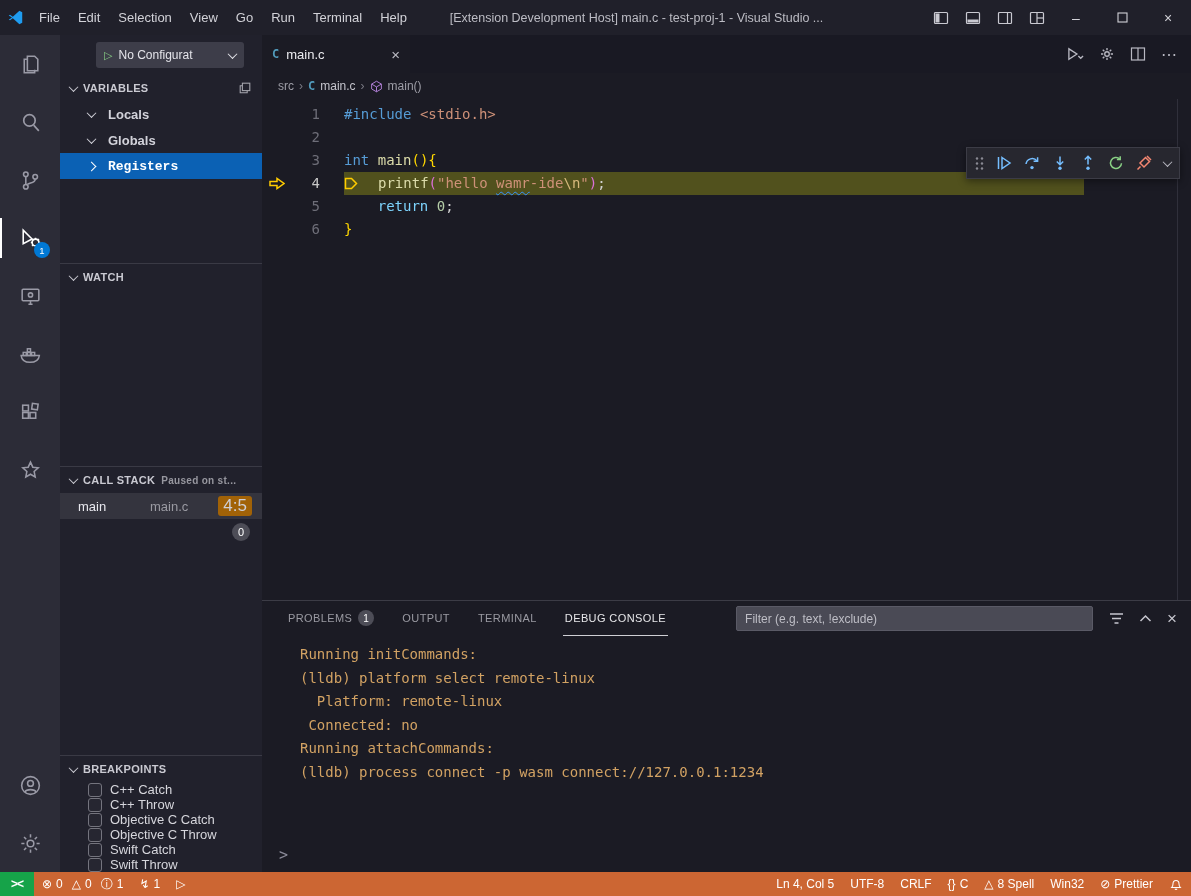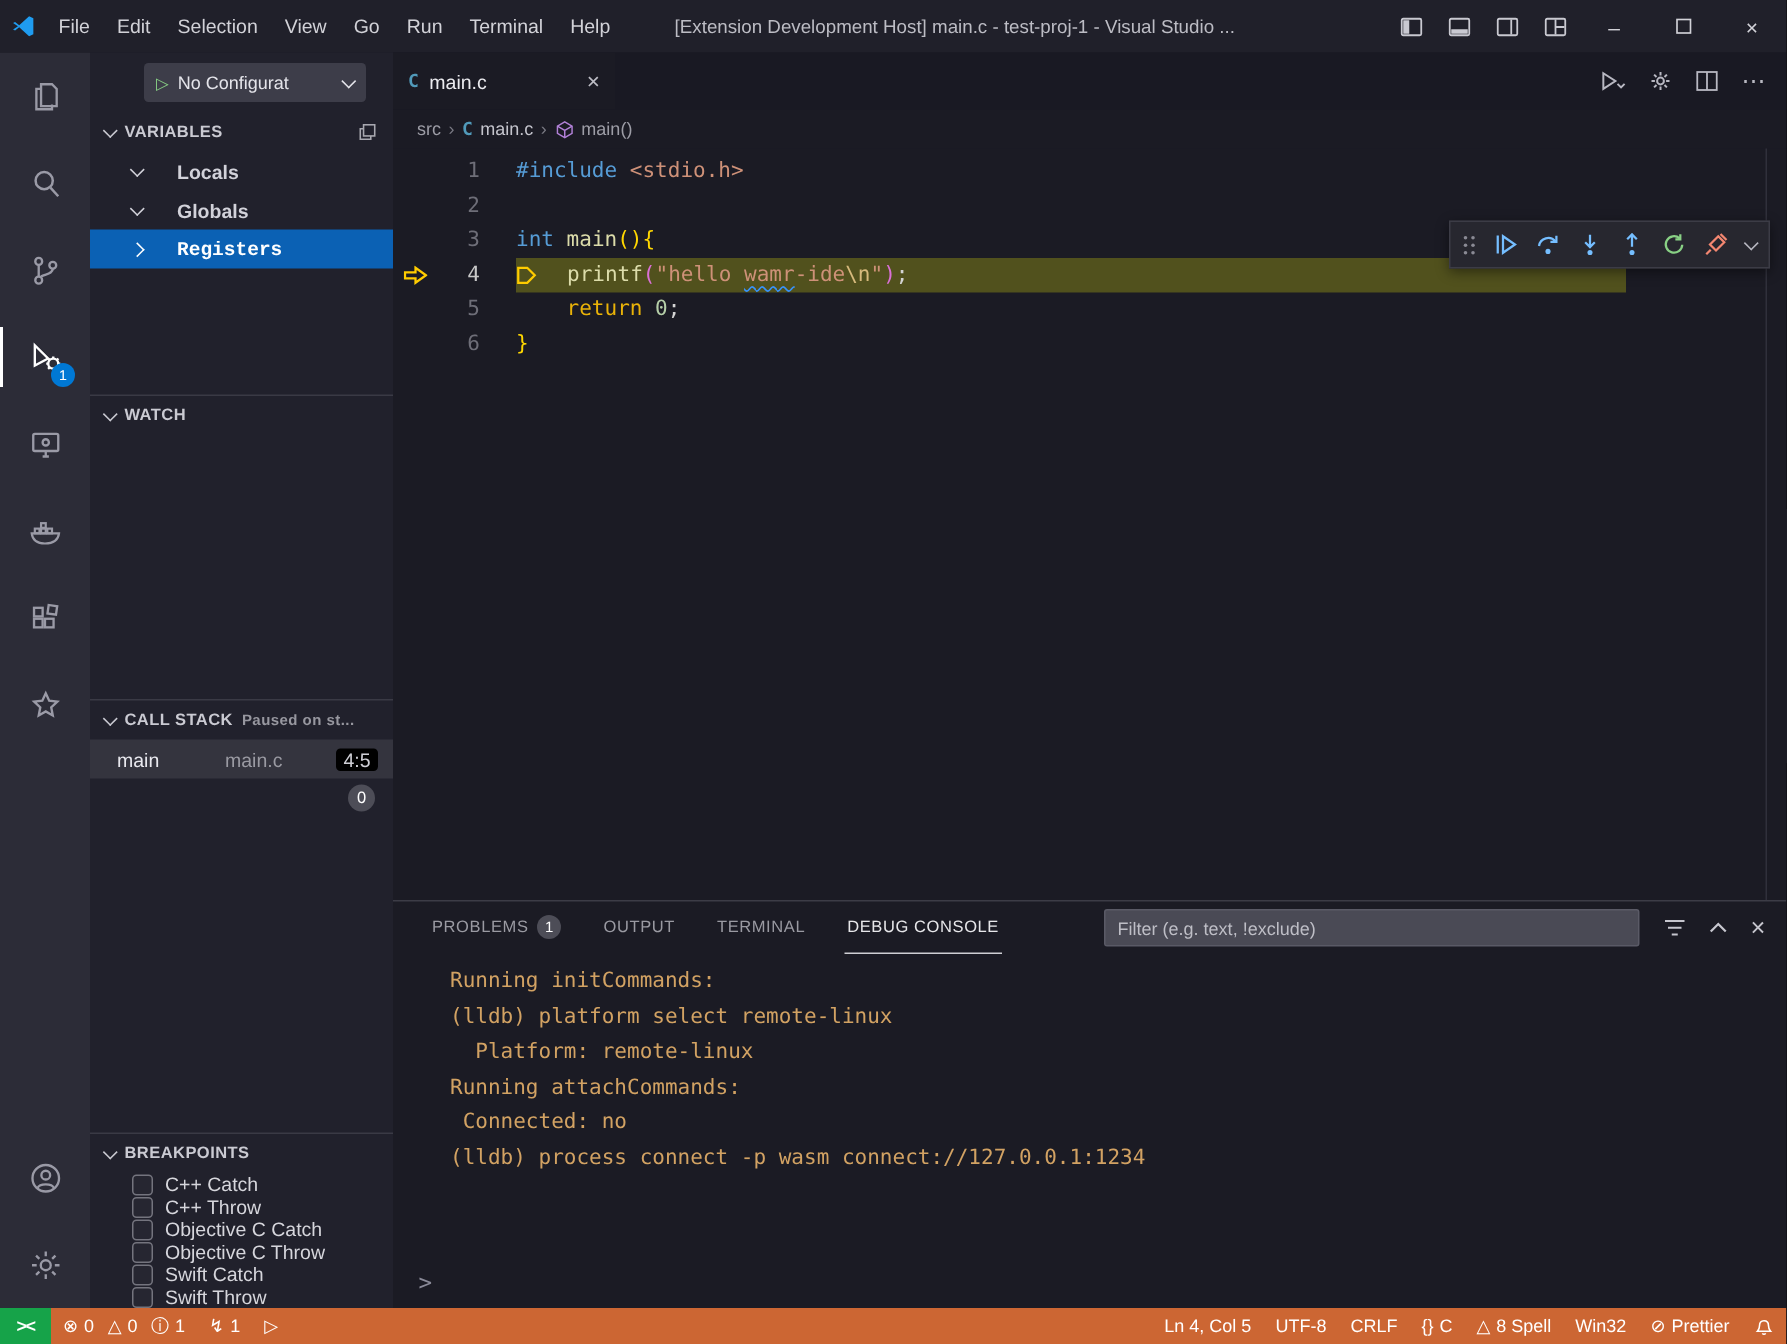--- a/index.html
+++ b/index.html
@@ -34,28 +34,28 @@
   .sb-toolbar{flex:0 0 40px;display:flex;align-items:center;padding:0 18px 0 36px;}
   .config-select{flex:1;height:26px;background:#3d3d49;border-radius:3px;display:flex;align-items:center;padding:0 8px;gap:6px;font-size:12px;color:#e4e4ea;}
   .config-select .lbl{flex:1;white-space:nowrap;overflow:hidden;}
   .play-glyph{color:#89D185;font-size:11px;}
   .chev{width:7px;height:7px;border-right:1.4px solid currentColor;border-bottom:1.4px solid currentColor;display:inline-block;transform:rotate(45deg) translate(-1px,-1px);}
   .chev.right{transform:rotate(-45deg) translate(0,0);}
   .section-header{flex:0 0 26px;display:flex;align-items:center;gap:6px;padding:0 10px;
     font-size:11px;font-weight:bold;color:#cacad2;letter-spacing:.3px;}
   .section-header .hdr-status{font-size:10px;color:#97979f;font-weight:bold;white-space:nowrap;overflow:hidden;}
   .hdr-action{margin-left:auto;color:#a8a8b0;display:flex;}
-  .tree-row{flex:0 0 26px;display:flex;align-items:center;gap:23px;padding-left:28px;font-weight:600;color:#d2d2da;text-align:right;}
+  .tree-row{flex:0 0 26px;display:flex;align-items:center;gap:13px;padding-left:28px;font-weight:600;color:#d2d2da;text-align:right;}
   .tree-row.selected{background:var(--selection-blue,#0B61B4);color:#ffffff;font-family:Liberation Mono, monospace;}
   .sb-divider{flex:0 0 1px;background:#3a3a45;}
   .sb-spacer-a{flex:0 0 84px;} .sb-spacer-b{flex:0 0 176px;} .sb-grow{flex:1;}
   .frame-row{flex:0 0 26px;background:#34343e;display:flex;align-items:center;padding:0 10px 0 18px;}
   .frame-name{color:#e8e8ee;width:72px;}
   .frame-file{color:#9a9aa2;}
-  .frame-pos{margin-left:auto;background:#000000;border-radius:3px;padding:0 5px;font-size:13px;color:#cfcfd6;}
+  .frame-pos{margin-left:auto;background:#a16207;border-radius:3px;padding:0 5px;font-size:17px;color:#cfcfd6;}
   .zero-row{flex:0 0 26px;display:flex;align-items:center;justify-content:flex-end;padding-right:12px;}
   .zero-badge{width:18px;height:18px;border-radius:50%;background:#4d4d57;color:#fff;font-size:11px;display:flex;align-items:center;justify-content:center;}
   .bp-row{flex:0 0 26px;display:flex;align-items:center;gap:8px;padding-left:28px;color:#d6d6dc;}
   .checkbox{width:14px;height:14px;border:1px solid #74747e;border-radius:3px;background:#262631;}
 
   
   .editor-area{flex:1;display:flex;flex-direction:column;min-width:0;position:relative;}
   .tabbar{flex:0 0 38px;background:#191923;display:flex;align-items:stretch;}
   .tab{width:148px;background:#1b1b24;display:flex;align-items:center;gap:7px;padding:0 10px;color:#ececf0;font-size:13px;}
   .c-glyph{color:#519ABA;font-weight:bold;font-family:"DejaVu Sans Mono",monospace;font-size:12px;}
@@ -66,21 +66,21 @@
 
   .code-area{flex:1;position:relative;font-family:"DejaVu Sans Mono",monospace;font-size:14px;padding-top:4px;background:#1b1b24;min-height:0;}
   .scroll-decoration{position:absolute;top:0;bottom:0;right:0;width:14px;border-left:1px solid #30303b;}
   .code-line{display:flex;height:23px;line-height:23px;position:relative;white-space:pre;}
   .code-line.current::before{content:'';position:absolute;left:82px;right:107px;top:0;bottom:0;background:var(--current-line-highlight,#51511D);}
   .glyph{width:30px;display:flex;align-items:center;justify-content:center;z-index:1;}
   .lnum{width:28px;text-align:right;color:#6e6e78;z-index:1;}
   .code-line.current .lnum{color:#c8c8c8;}
   .lcontent{padding-left:24px;position:relative;z-index:1;display:flex;align-items:center;}
   .ip-icon{display:inline-flex;width:34px;align-items:center;}
-  .tok-kw{color:#569CD6;} .tok-ctrl{color:#eab308;} .tok-fn{color:#DCDCAA;}
+  .tok-kw{color:#569CD6;} .tok-ctrl{color:#7dd3fc;} .tok-fn{color:#DCDCAA;}
   .tok-str{color:#CE9178;} .tok-esc{color:#D7BA7D;} .tok-num{color:#B5CEA8;}
   .tok-br1{color:#FFD700;} .tok-br2{color:#DA70D6;} .tok-plain{color:#D4D4D4;}
   .squiggle{text-decoration:underline;text-decoration-style:wavy;text-decoration-color:#3794FF;text-underline-offset:3px;text-decoration-thickness:1px;}
 
   .debug-toolbar{position:absolute;top:48px;right:11px;height:32px;background:#27272f;border:1px solid #3c3c46;
     display:flex;align-items:center;gap:12px;padding:0 8px;box-shadow:0 2px 8px rgba(0,0,0,.45);z-index:6;}
   .dt-ico{display:flex;align-items:center;}
 
   
   .panel{flex:0 0 272px;border-top:1px solid #3c3c46;display:flex;flex-direction:column;background:#1b1b24;min-height:0;}
@@ -472,22 +472,22 @@
                 </svg>
             </span>
             <span style="font-size:17px;">×</span>
           </div>
         </div>
         <div class="panel-content">
           <div id="console-lines">
               <div class="console-line">Running initCommands:</div>
               <div class="console-line">(lldb) platform select remote-linux</div>
               <div class="console-line">  Platform: remote-linux</div>
+              <div class="console-line"> Connected: no</div>
               <div class="console-line">Running attachCommands:</div>
-              <div class="console-line"> Connected: no</div>
               <div class="console-line">(lldb) process connect -p wasm connect://127.0.0.1:1234</div>
             </div>
           <span class="console-prompt">&gt;</span>
         </div>
       </div>
     </div>
   </div>
 
   <div class="statusbar">
     <div class="sb-item sb-remote">

